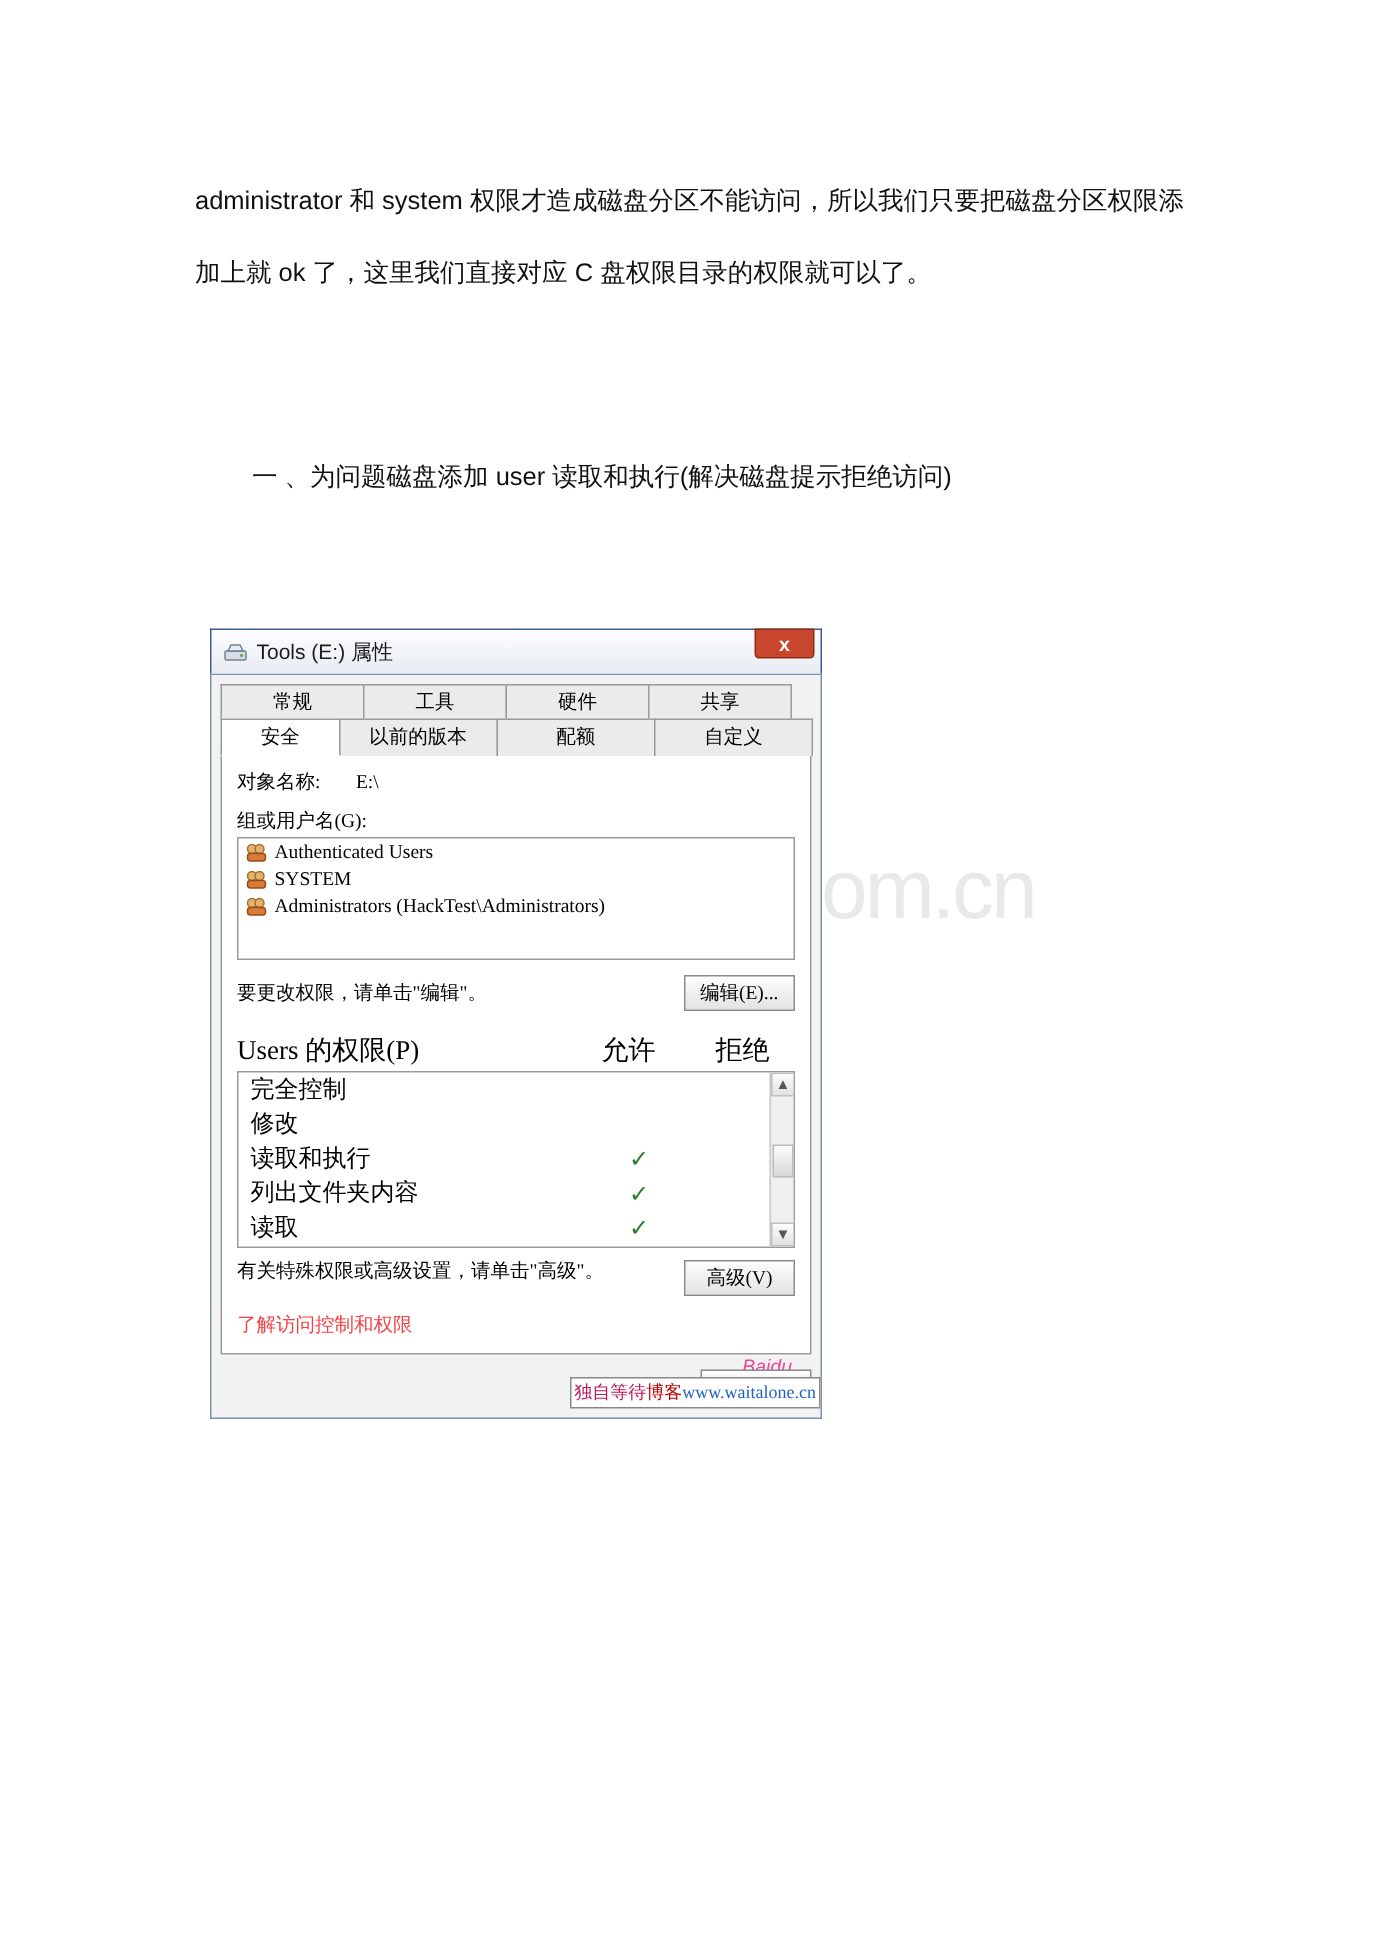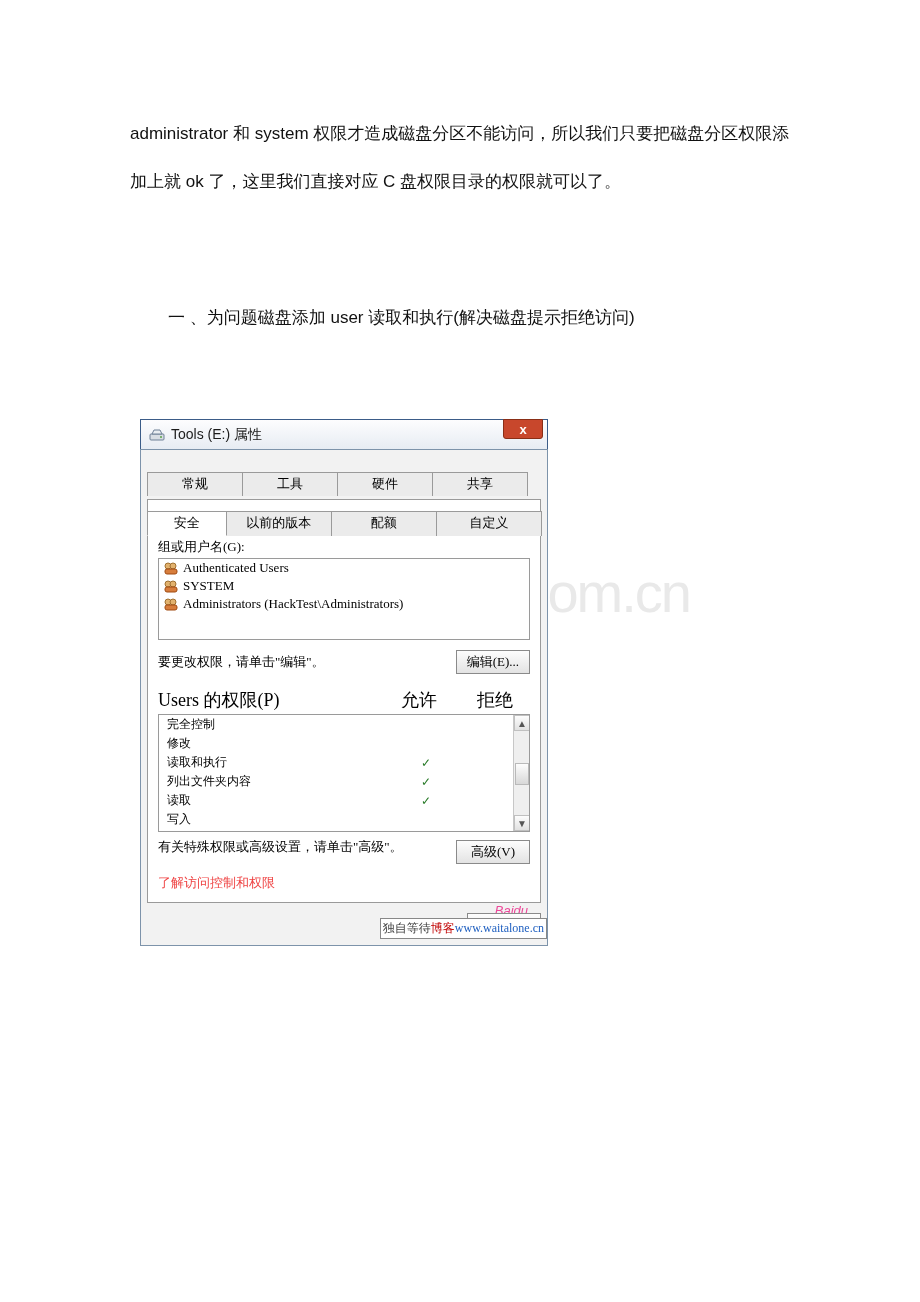--- a/index.html
+++ b/index.html
@@ -86,21 +86,20 @@
   .tabrow { display: flex; }
   .tab {
     border: 1px solid #9a9a9a;
     border-bottom: none;
     background: #ebebeb;
     font-size: 13px;
     text-align: center;
     padding: 2px 0 3px 0;
     margin-right: -1px;
     font-family: "SimSun", serif;
-    margin-top: 16px;
   }
   .tab.active {
     background: #fff;
     border-bottom: 1px solid #fff;
     position: relative;
     z-index: 2;
   }
   .row1 .tab { width: 96px; }
   .row2 { margin-top: -1px; }
   .row2 .tab { width: 128px; }
@@ -157,22 +156,22 @@
     border: 1px solid #9a9a9a;
     background: #fff;
     margin-top: 2px;
     position: relative;
     height: 118px;
     overflow: hidden;
   }
   .permrow {
     display: flex;
     padding: 1px 8px;
-    font-size: 12px;
-    align-items: flex-end;
+    font-size: 16px;
+    align-items: center;
   }
   .permrow .pn { flex: 1; }
   .permrow .pa { width: 82px; text-align: center; color: #2a7b2a; }
   .permrow .pd { width: 54px; text-align: center; }
   .scrollbar {
     position: absolute;
     right: 0; top: 0; bottom: 0;
     width: 16px;
     background: #efefef;
     border-left: 1px solid #c7c7c7;
@@ -198,21 +197,21 @@
   .wm-badge {
     position:absolute;
     right:-6px; bottom:-2px;
     background:#fff;
     border:1px solid #888;
     font-size:12px;
     padding:1px 2px;
     font-family:"SimSun",serif;
     white-space:nowrap;
   }
-  .wm-badge .b1{color:#404040;}
+  .wm-badge .b1{color:#be185d;}
   .wm-badge .b2{color:#c00000;}
   .wm-badge .b3{color:#2060c0;}
   .baidu-ghost {
     position:absolute;
     right:20px; bottom:28px;
     color:#ec4899;
     font-size:13px;
     font-style:italic;
     pointer-events:none;
     font-family: Arial, sans-serif;

